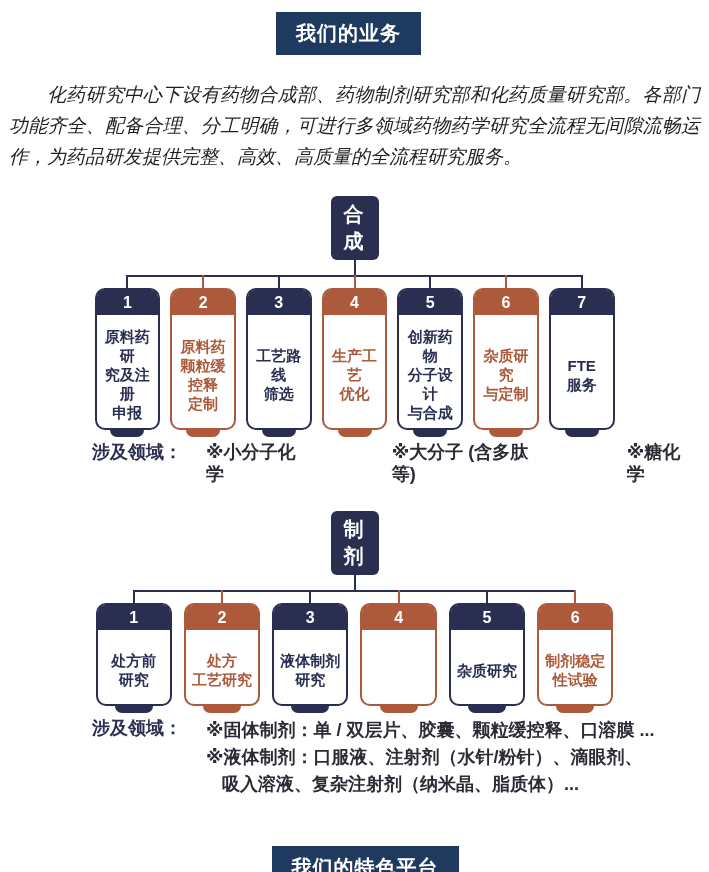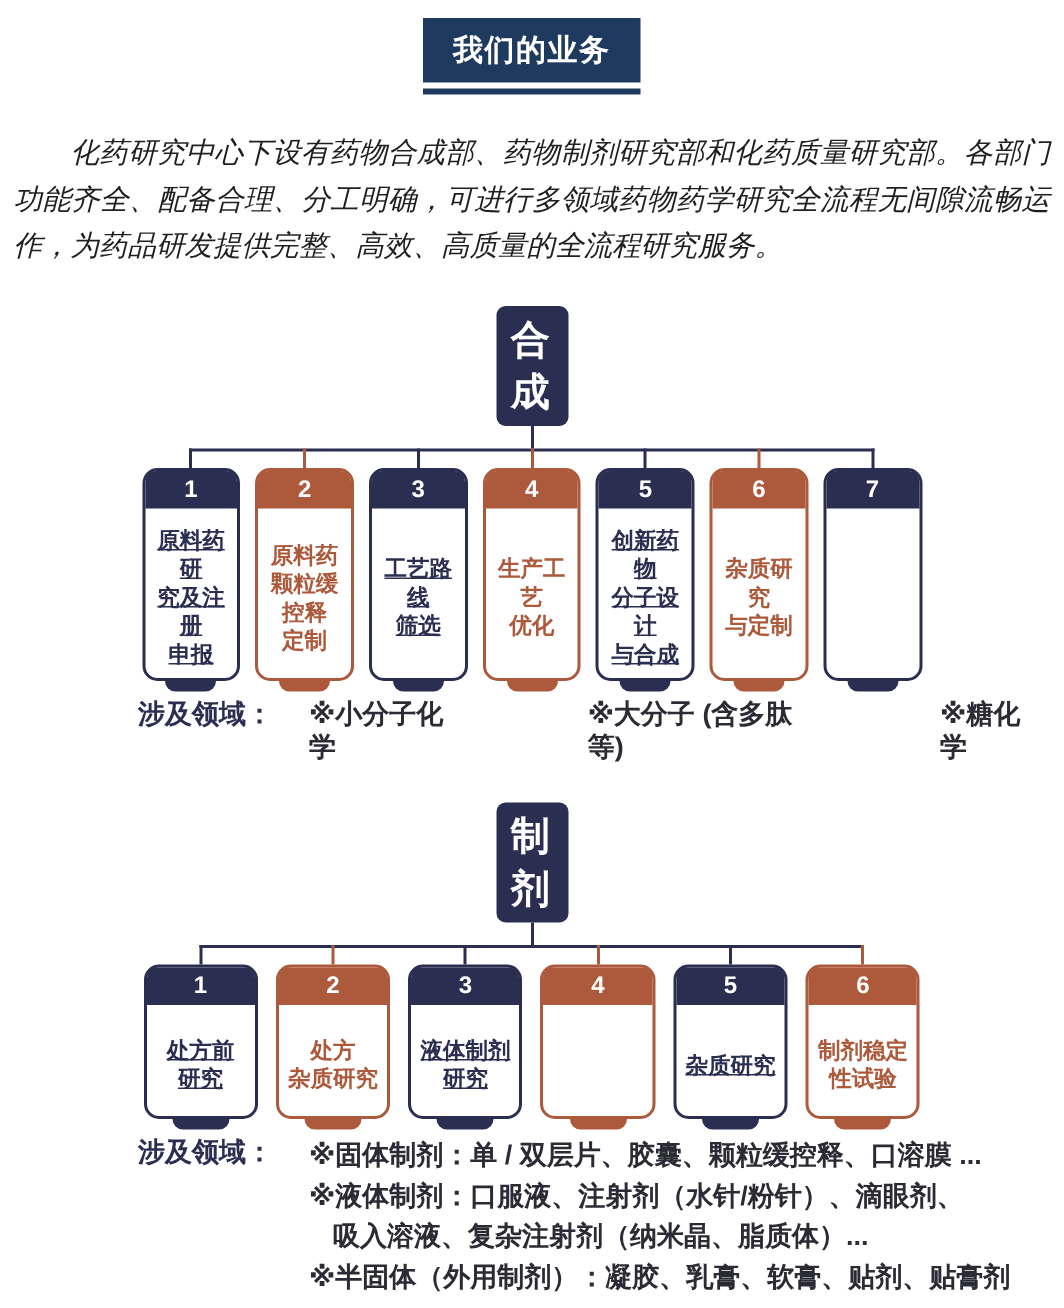--- a/index.html
+++ b/index.html
@@ -13,38 +13,38 @@
   html,body{margin:0;padding:0;}
   body{
     width:709px;height:872px;background:#ffffff;
     font-family:"Liberation Sans","DejaVu Sans",sans-serif;
     color:var(--ink);
   }
   .page{width:709px;height:872px;overflow:hidden;position:relative;}
 
   
   .banner-wrap{display:flex;justify-content:center;margin-top:12px;}
-  .banner-inner{display:flex;flex-direction:column;}
+  .banner-inner{display:flex;flex-direction:row;gap:12px;}
   .banner{
     background:var(--banner);color:#fff;font-weight:bold;font-size:20px;
     padding:8px 20px;letter-spacing:1px;text-align:center;
   }
   .banner-line{height:4px;background:var(--banner);margin-top:4px;}
 
   
   .para{
     margin:24px 9px 0 9px;font-size:19px;line-height:31px;
     color:var(--ink);text-align:justify;text-indent:2em;font-style:italic;
   }
 
   
   .diagram{width:530px;margin:0 auto;}
   .badge{
     width:48px;margin:24px auto 0;background:var(--navy);color:#fff;
-    font-size:26px;font-weight:bold;text-align:center;padding:5px 0;
+    font-size:20px;font-weight:bold;text-align:center;padding:5px 0;
     border-radius:6px;letter-spacing:2px;
   }
   .stem{width:2px;height:15px;background:var(--navy);margin:0 auto;}
   .connector{position:relative;height:13px;}
   .connector .h{position:absolute;top:0;height:2px;background:var(--navy);}
   .connector.r1 .h{left:calc(100%/14 - 1px);right:calc(100%/14 - 1px);}
   .connector.r2 .h{left:calc(100%/12 - 1px);right:calc(100%/12 - 1px);}
   .drop{position:absolute;top:0;width:2px;height:13px;}
   .drop.navy{background:var(--navy);}
   .drop.rust{background:var(--rust);}
@@ -68,21 +68,21 @@
   .bx-tab{
     position:absolute;top:100%;left:50%;transform:translateX(-50%);
     width:34px;height:9px;border-radius:0 0 7px 7px;
   }
   .boxes.six .bx-tab{width:38px;}
   .bx-label{
     flex:1;display:flex;align-items:center;justify-content:center;
     text-align:center;font-weight:bold;font-size:15px;line-height:19px;
     white-space:pre-line;padding:12px 2px 6px;
   }
-  .bx.navy .bx-label{color:var(--navy);text-decoration:underline;}
+  .bx.navy .bx-label{color:var(--navy);}
   .bx.rust .bx-label{color:var(--rust);}
 
   
   .fields{
     display:flex;align-items:flex-start;margin:11px 16px 0 92px;
     font-size:18px;font-weight:bold;color:var(--fields);line-height:22px;
   }
   .fields-label{color:var(--navy);margin-right:24px;white-space:nowrap;}
   .fields-items-inline{display:flex;gap:44px;}
   .fields-items-inline .fi{margin-right:42px;}
@@ -156,20 +156,22 @@
       </div>
       <div class="bx rust">
         <div class="bx-head">6</div>
           <div class="bx-tab"></div>
         <div class="bx-label">杂质研究
 与定制</div>
       </div>
       <div class="bx navy">
         <div class="bx-head">7</div>
           <div class="bx-tab"></div>
+        <div class="bx-label">FTE
+服务</div>
       </div>
     </div>
   </div>
 
   <div class="fields">
     <span class="fields-label">涉及领域：</span>
     <span class="fields-items-inline">
       <span class="fi">※小分子化学</span>
       <span class="fi">※大分子 (含多肽等)</span>
       <span class="fi">※糖化学</span>
@@ -192,21 +194,21 @@
       <div class="bx navy">
         <div class="bx-head">1</div>
           <div class="bx-tab"></div>
         <div class="bx-label">处方前
 研究</div>
       </div>
       <div class="bx rust">
         <div class="bx-head">2</div>
           <div class="bx-tab"></div>
         <div class="bx-label">处方
-杂质研究</div>
+工艺研究</div>
       </div>
       <div class="bx navy">
         <div class="bx-head">3</div>
           <div class="bx-tab"></div>
         <div class="bx-label">液体制剂
 研究</div>
       </div>
       <div class="bx rust">
         <div class="bx-head">4</div>
           <div class="bx-tab"></div>
@@ -224,21 +226,20 @@
       </div>
     </div>
   </div>
 
   <div class="fields">
     <span class="fields-label">涉及领域：</span>
     <span class="fields-lines">
       <div class="fl">※固体制剂：单 / 双层片、胶囊、颗粒缓控释、口溶膜 ...</div>
       <div class="fl">※液体制剂：口服液、注射剂（水针/粉针）、滴眼剂、</div>
       <div class="fl cont">吸入溶液、复杂注射剂（纳米晶、脂质体）...</div>
-      <div class="fl">※半固体（外用制剂）：凝胶、乳膏、软膏、贴剂、贴膏剂</div>
     </span>
   </div>
 
   <div class="banner-wrap banner2">
     <div class="banner-inner">
       <div class="banner">我们的特色平台</div>
       <div class="banner-line"></div>
     </div>
   </div>
 

